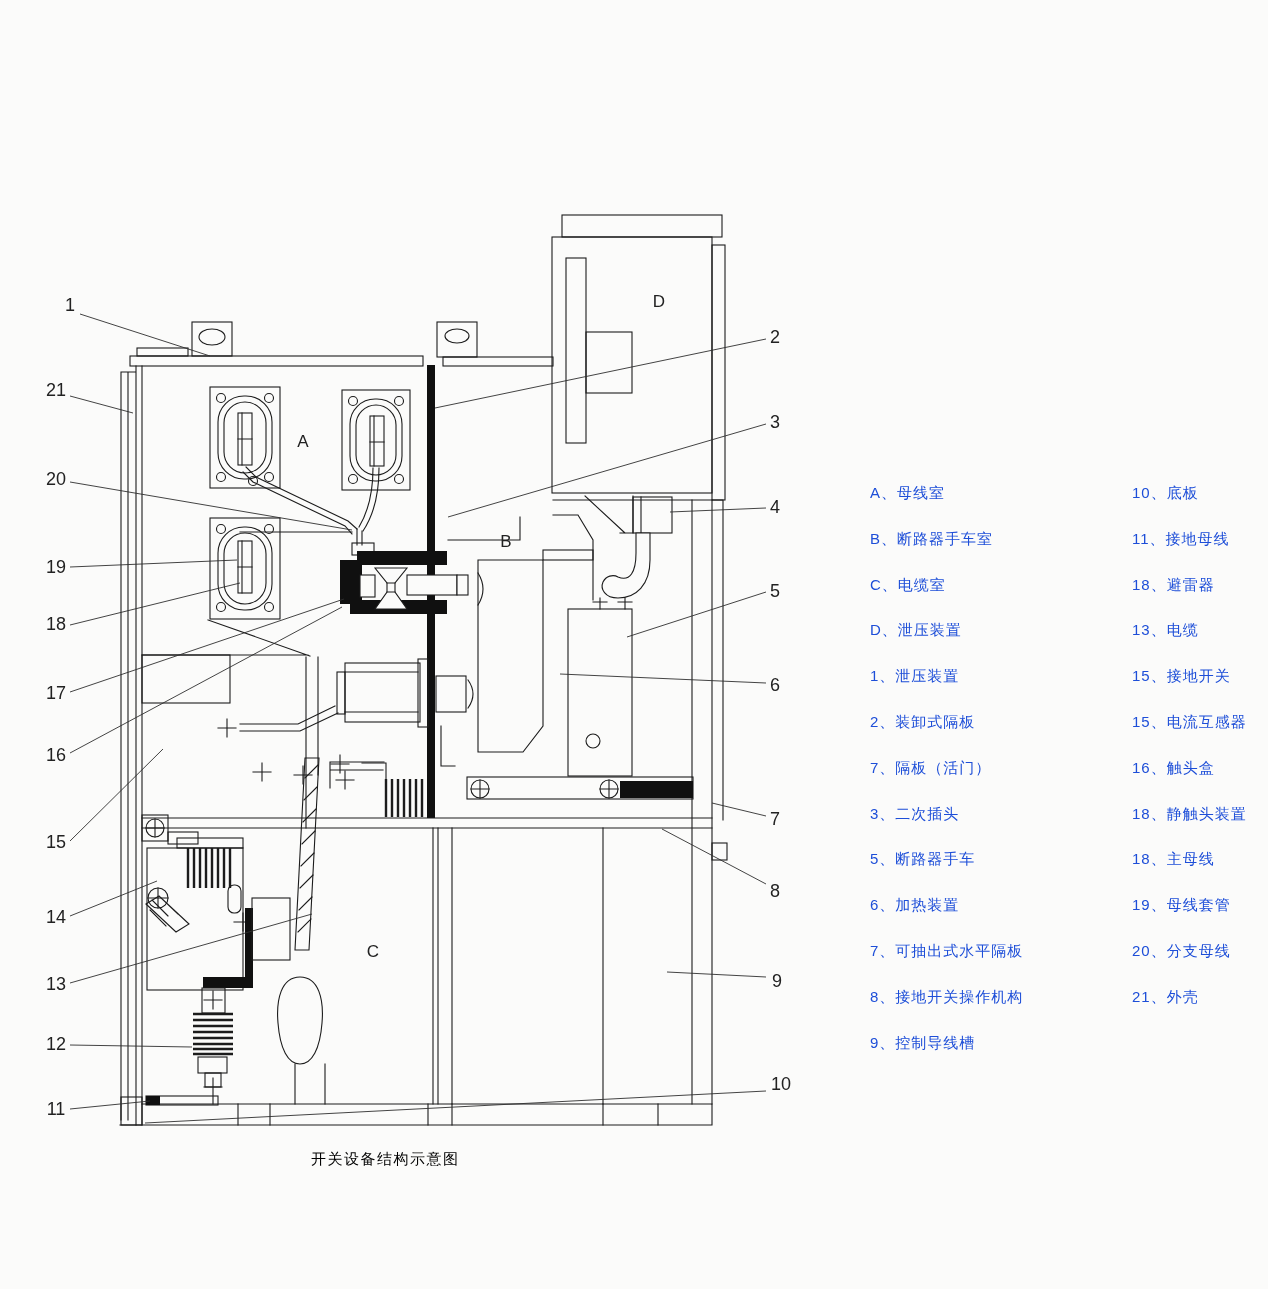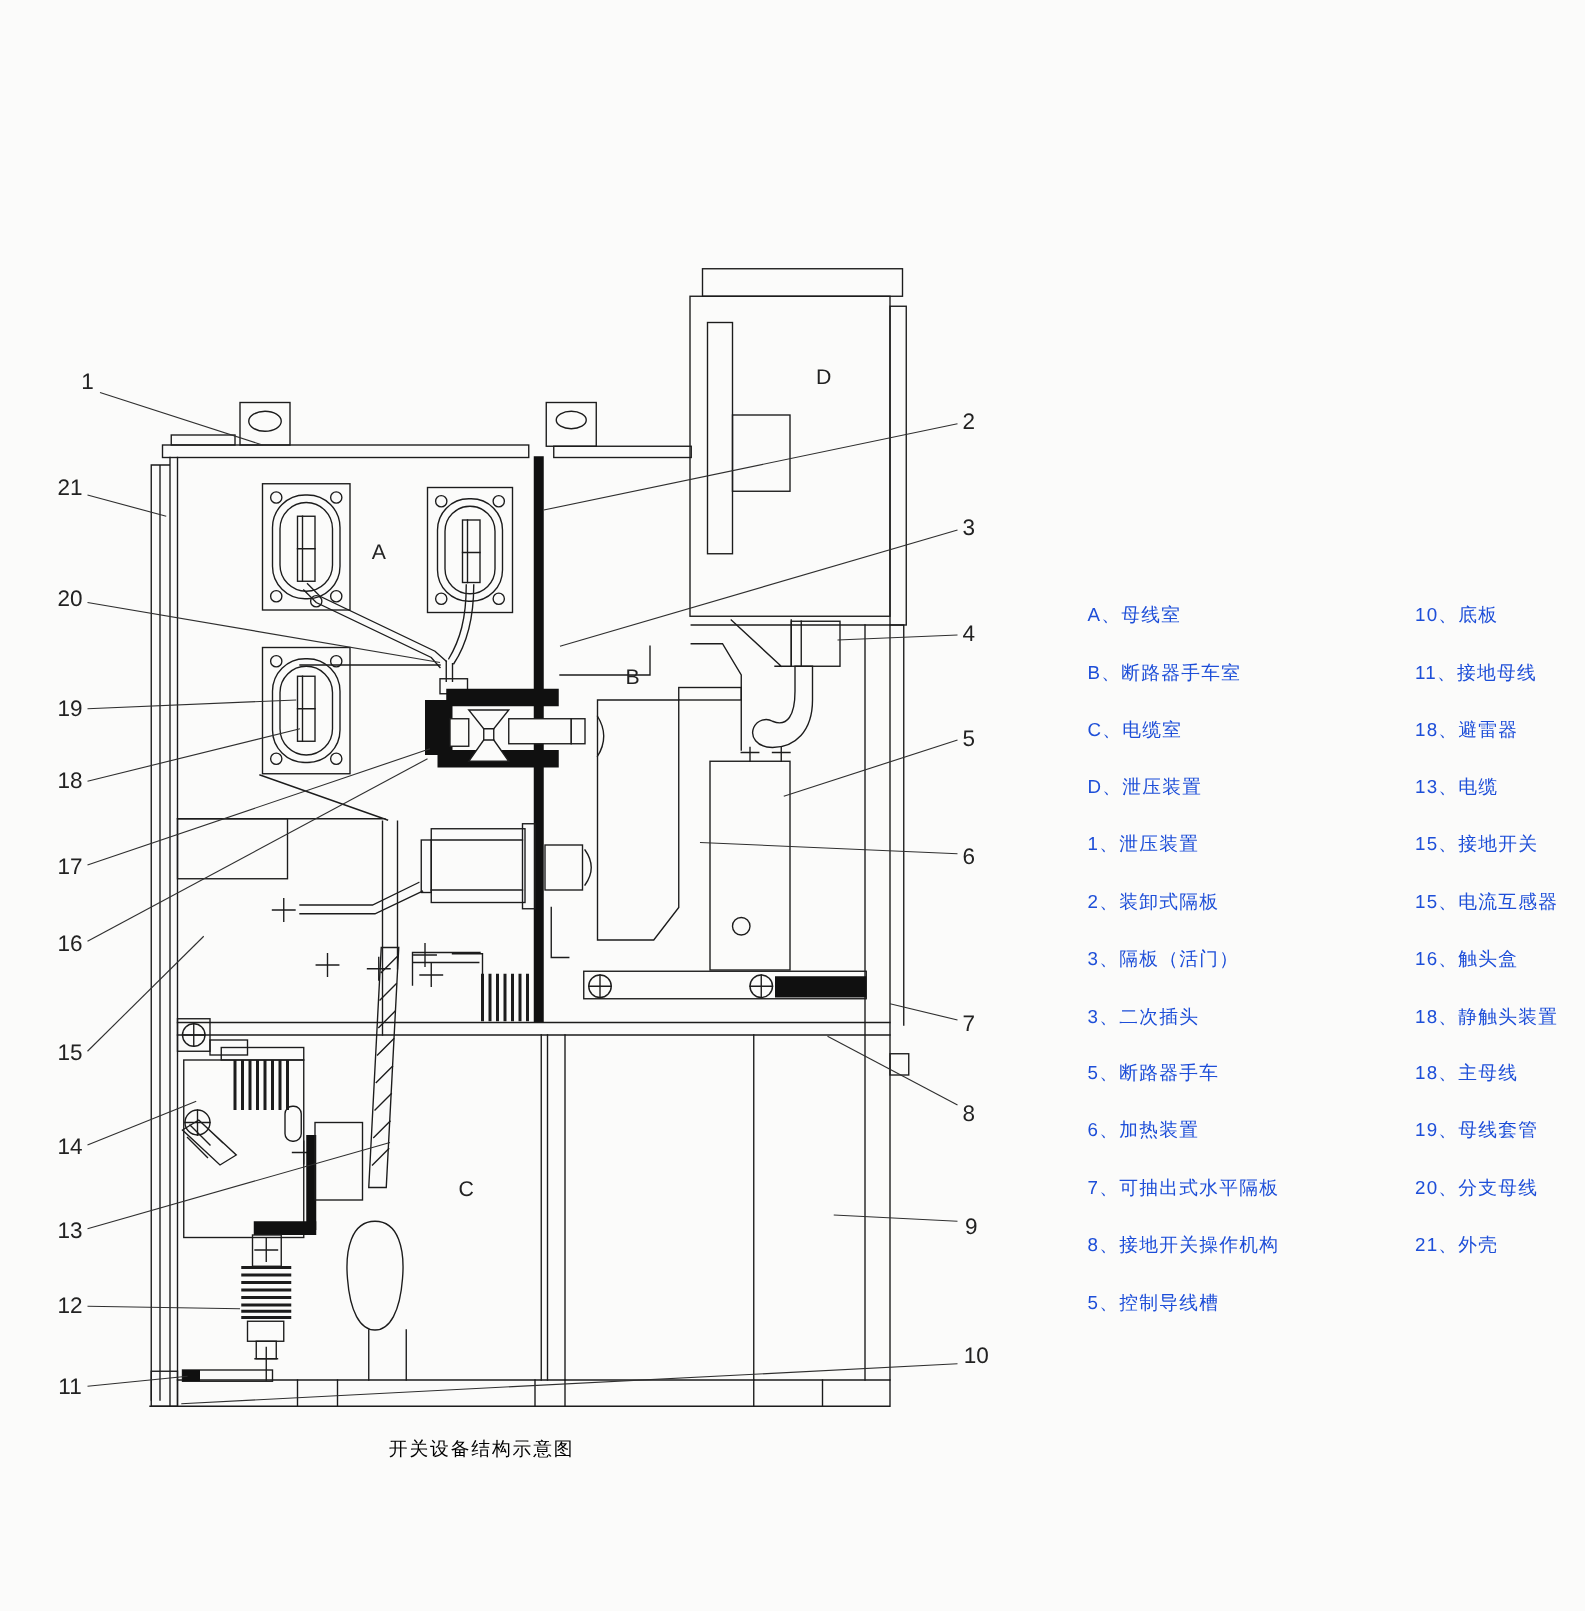--- a/index.html
+++ b/index.html
@@ -280,27 +280,27 @@
 </div>
 
 <div id="legend">
   <div class="leg-col left" id="legend-left">
       <div class="leg-row">A、母线室</div>
       <div class="leg-row">B、断路器手车室</div>
       <div class="leg-row">C、电缆室</div>
       <div class="leg-row">D、泄压装置</div>
       <div class="leg-row">1、泄压装置</div>
       <div class="leg-row">2、装卸式隔板</div>
-      <div class="leg-row">3、隔板（活门）</div>
+      <div class="leg-row">7、隔板（活门）</div>
       <div class="leg-row">3、二次插头</div>
       <div class="leg-row">5、断路器手车</div>
       <div class="leg-row">6、加热装置</div>
       <div class="leg-row">7、可抽出式水平隔板</div>
       <div class="leg-row">8、接地开关操作机构</div>
-      <div class="leg-row">5、控制导线槽</div>
+      <div class="leg-row">9、控制导线槽</div>
     </div>
   <div class="leg-col right" id="legend-right">
       <div class="leg-row">10、底板</div>
       <div class="leg-row">11、接地母线</div>
       <div class="leg-row">18、避雷器</div>
       <div class="leg-row">13、电缆</div>
       <div class="leg-row">15、接地开关</div>
       <div class="leg-row">15、电流互感器</div>
       <div class="leg-row">16、触头盒</div>
       <div class="leg-row">18、静触头装置</div>

